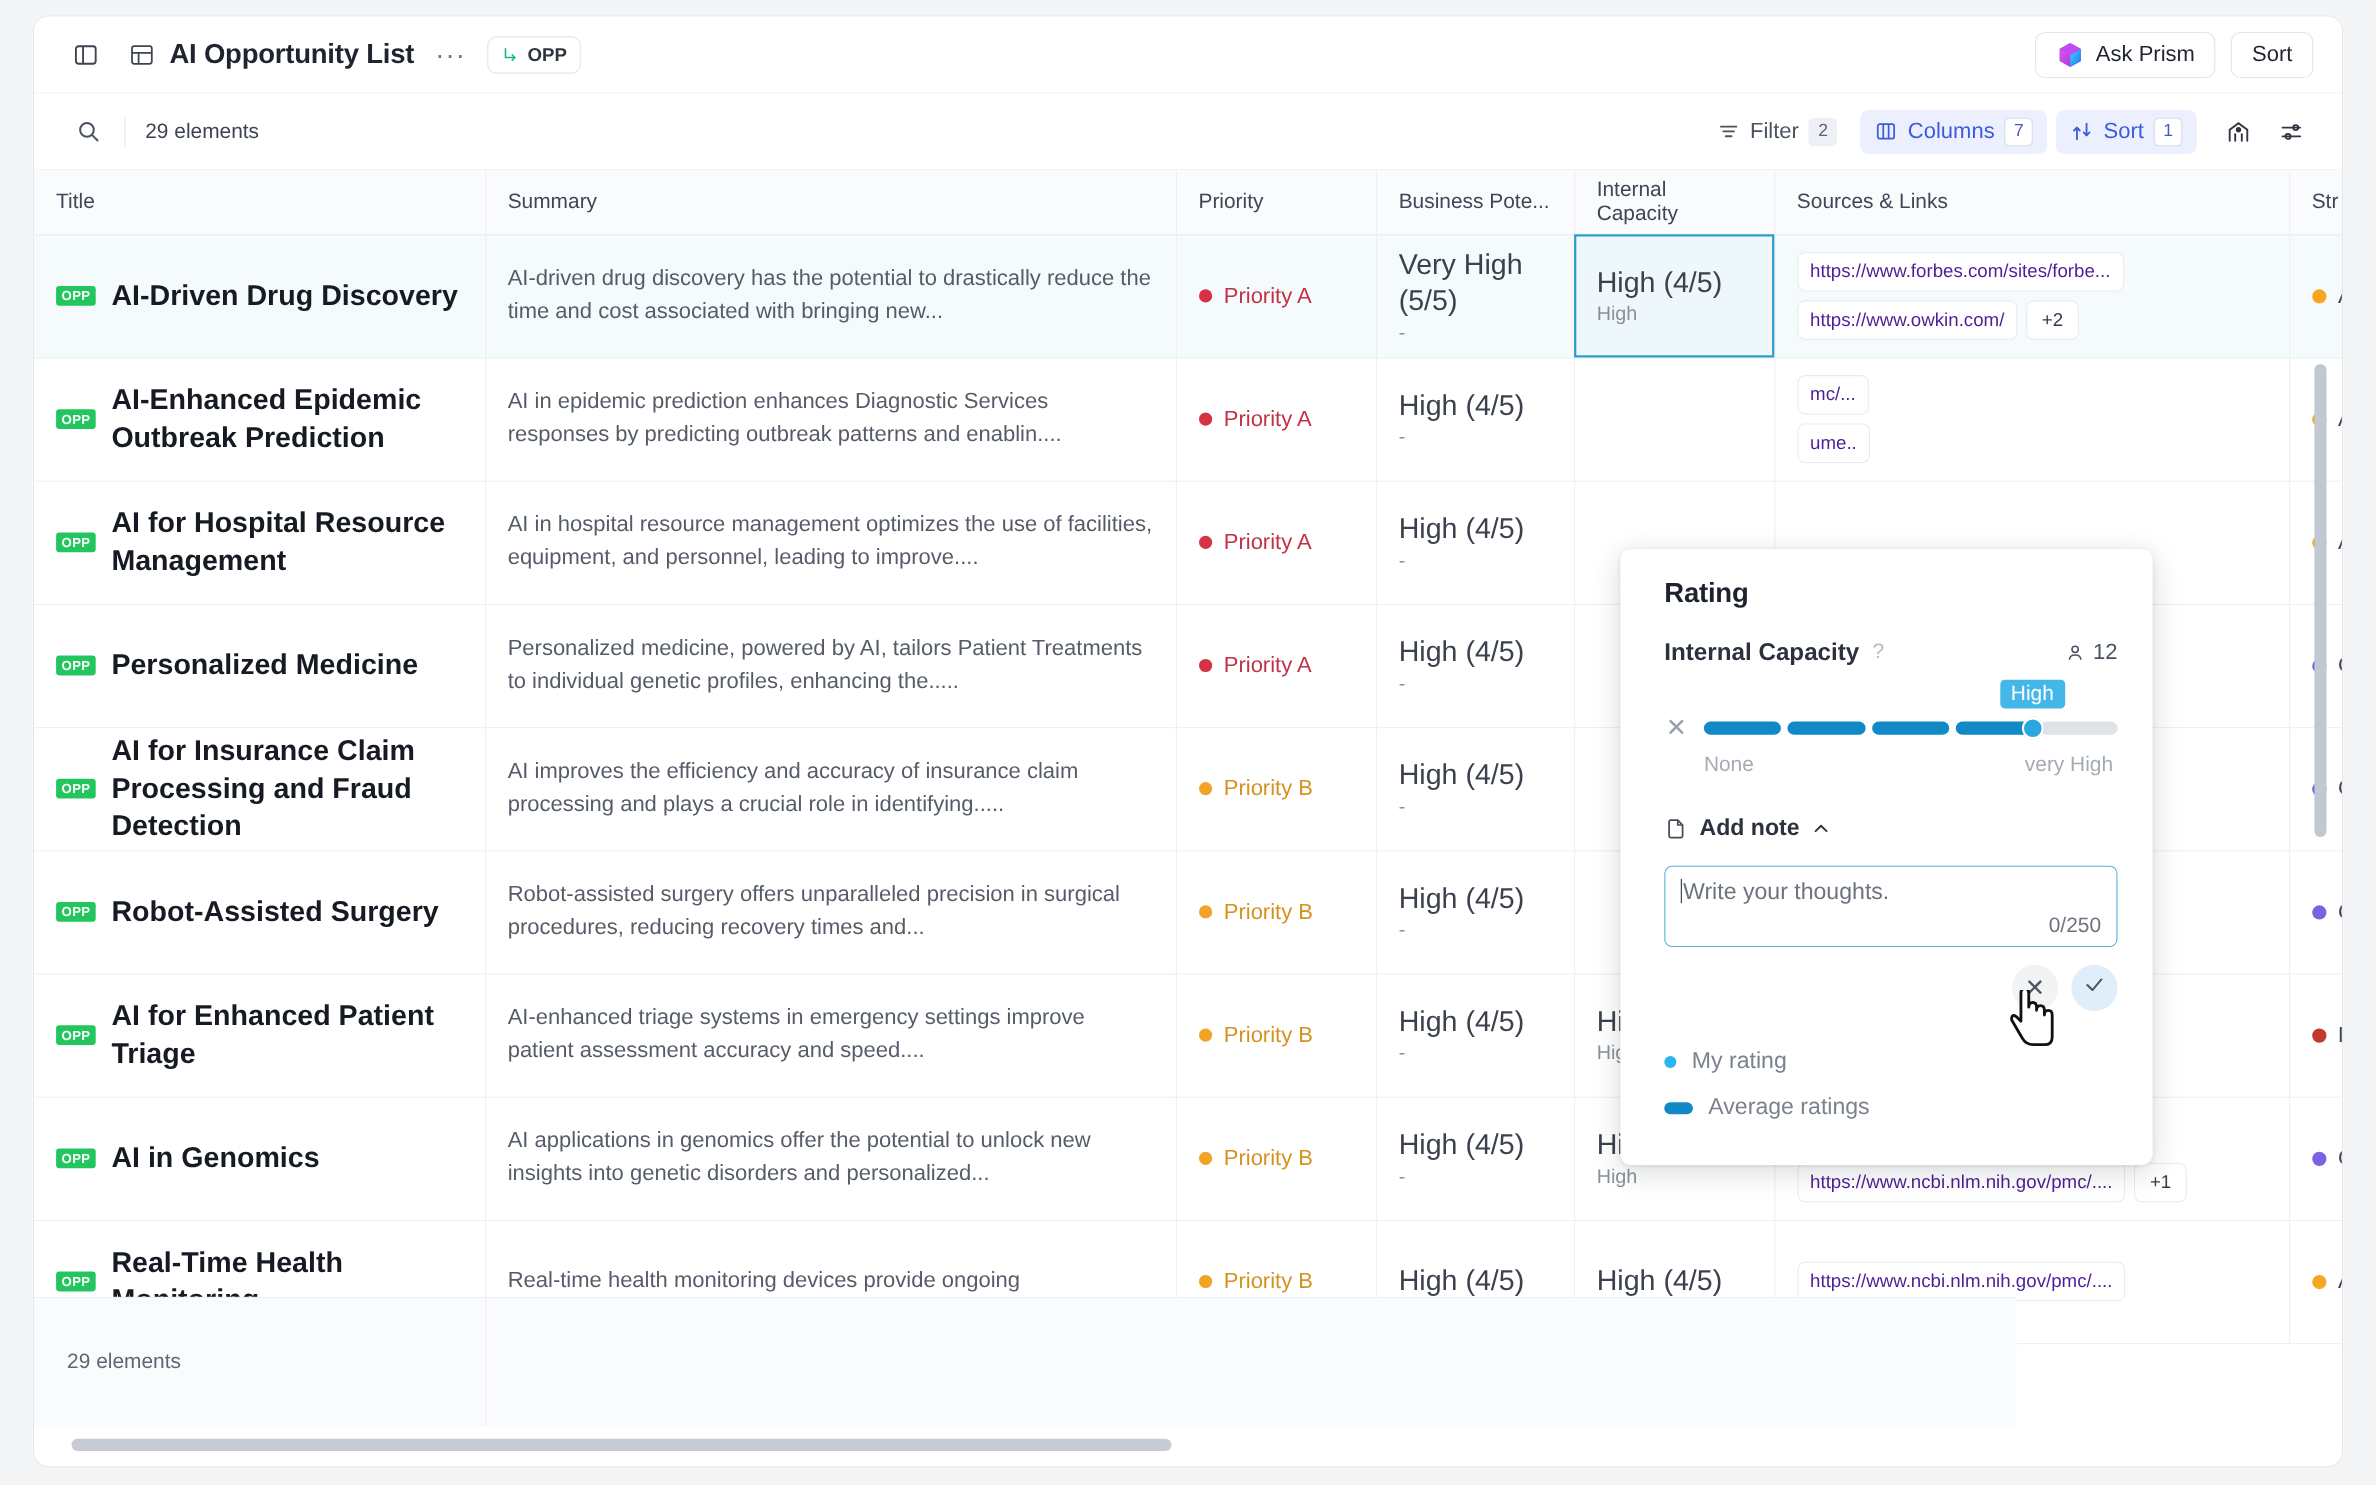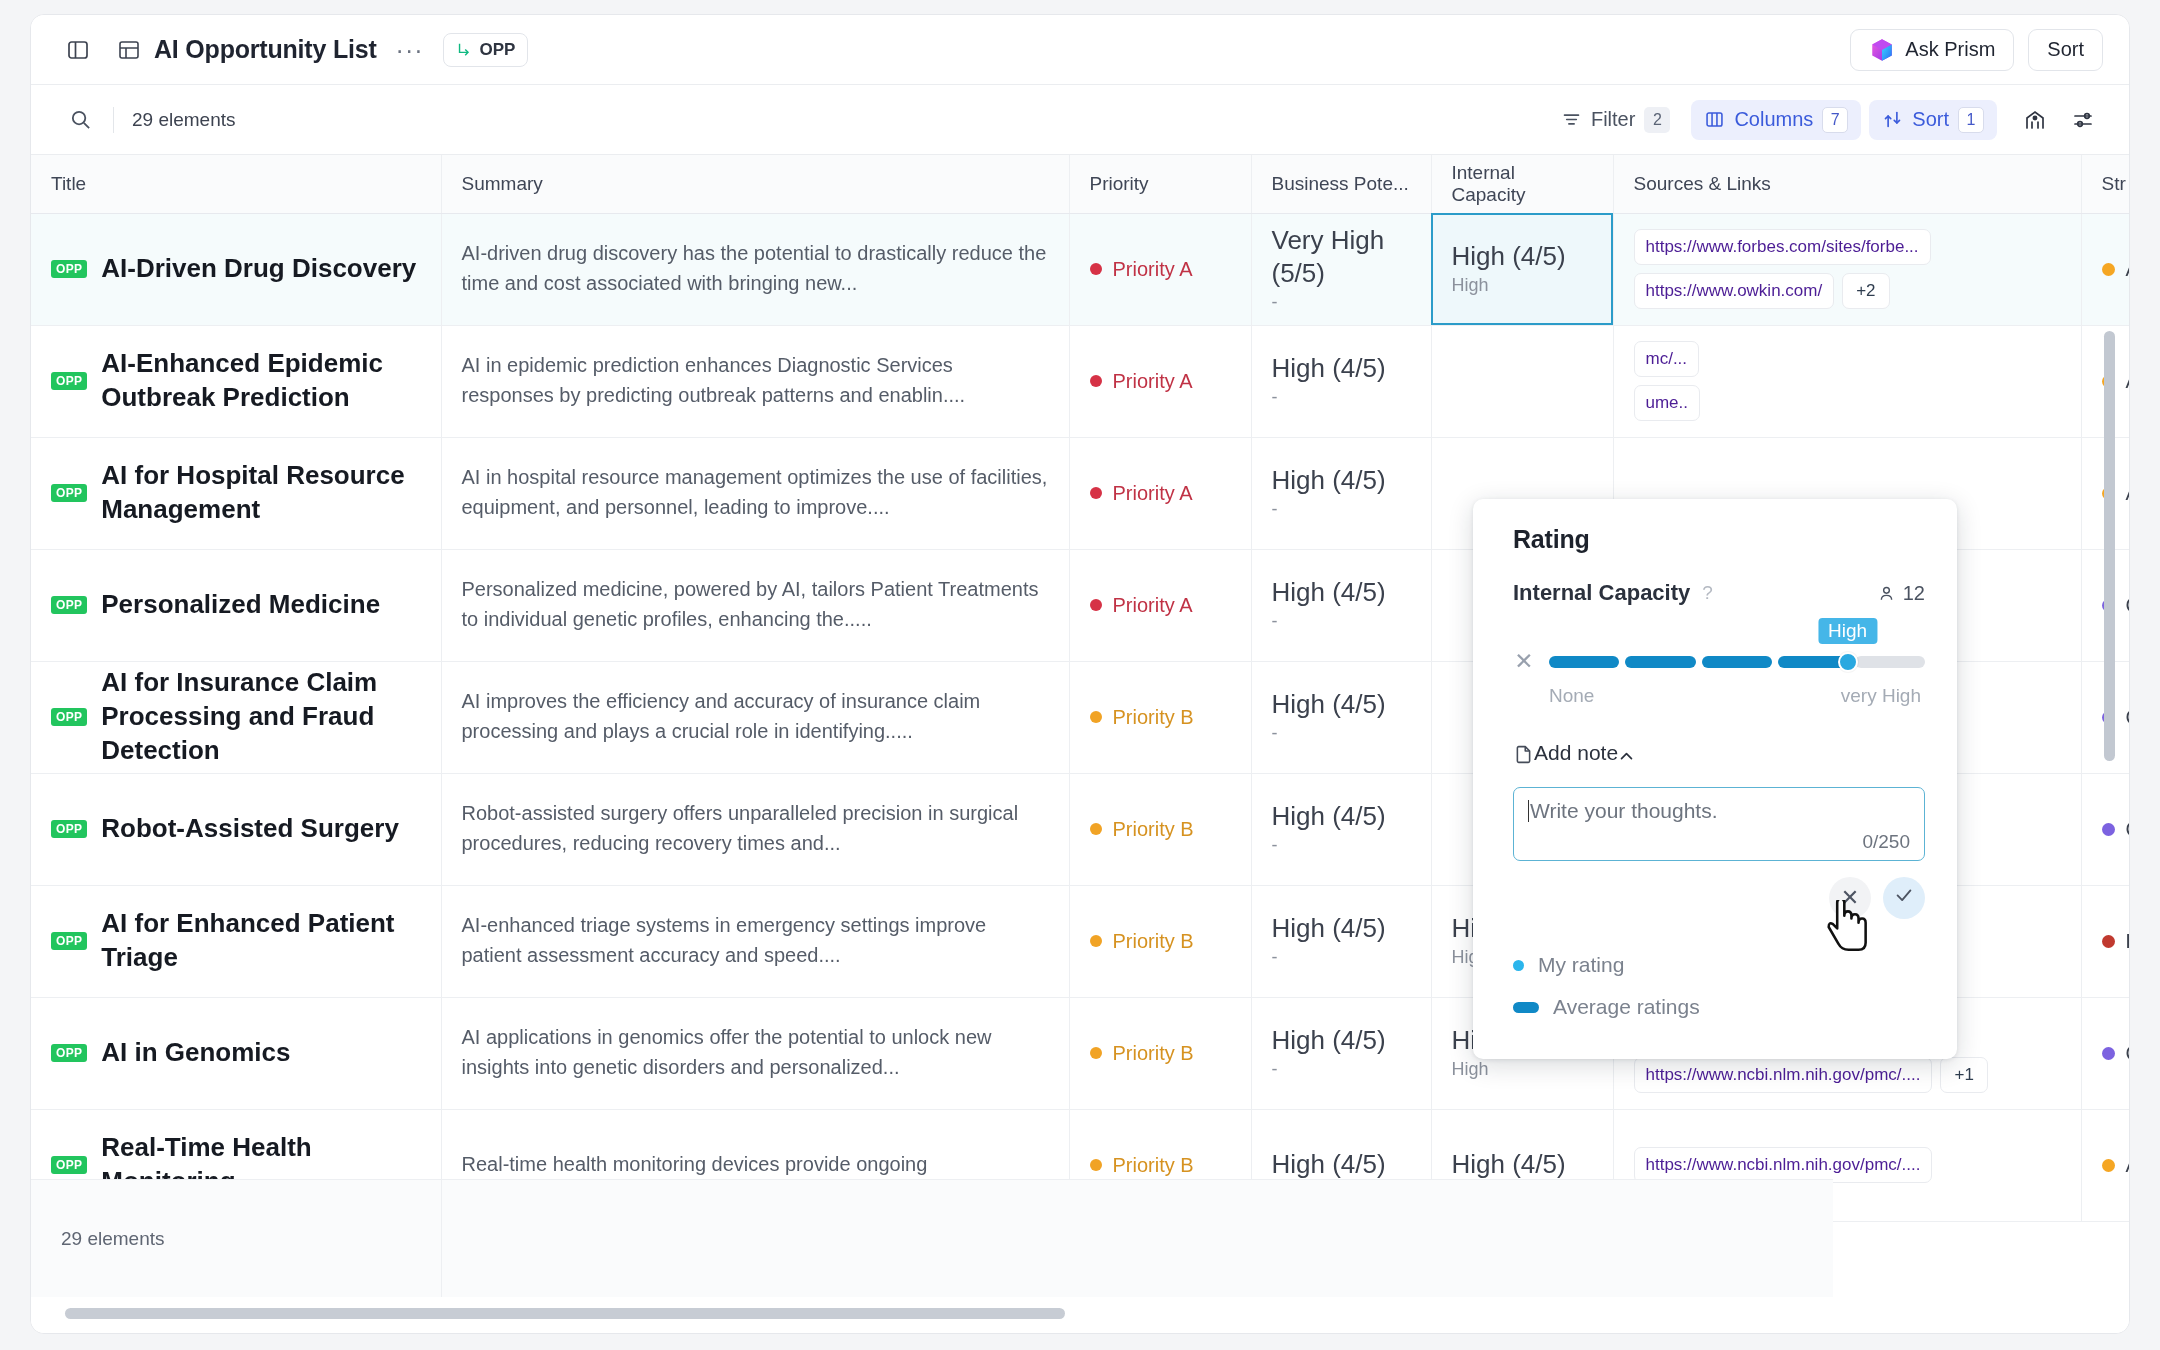--- a/index.html
+++ b/index.html
@@ -223,23 +223,23 @@
     font-size: 19px; padding: 2px 10px; border-radius: 4px;
     white-space: nowrap;
   }
   .scale-row {
     display: flex; justify-content: space-between;
     margin: 10px 0 0 36px; padding-right: 4px;
     font-size: 19px; color: #a4abb5;
   }
 
   .addnote {
-    display:flex; align-items:flex-end; 
+    display:flex; align-items:center; gap: 11px;
     margin-top: 34px;
-    font-size: 21px; font-weight: 400; color: #2b313d;
+    font-size: 21px; font-weight: 700; color: #2b313d;
   }
   .note-box {
     margin-top: 22px;
     border: 1px solid #5cb3d4; border-radius: 7px;
     height: 74px; padding: 11px 14px 0 14px;
     position: relative;
   }
   .note-caret {
     display:inline-block; width: 1px; height: 22px;
     background: #333; vertical-align: -4px; margin-right: 1px;

